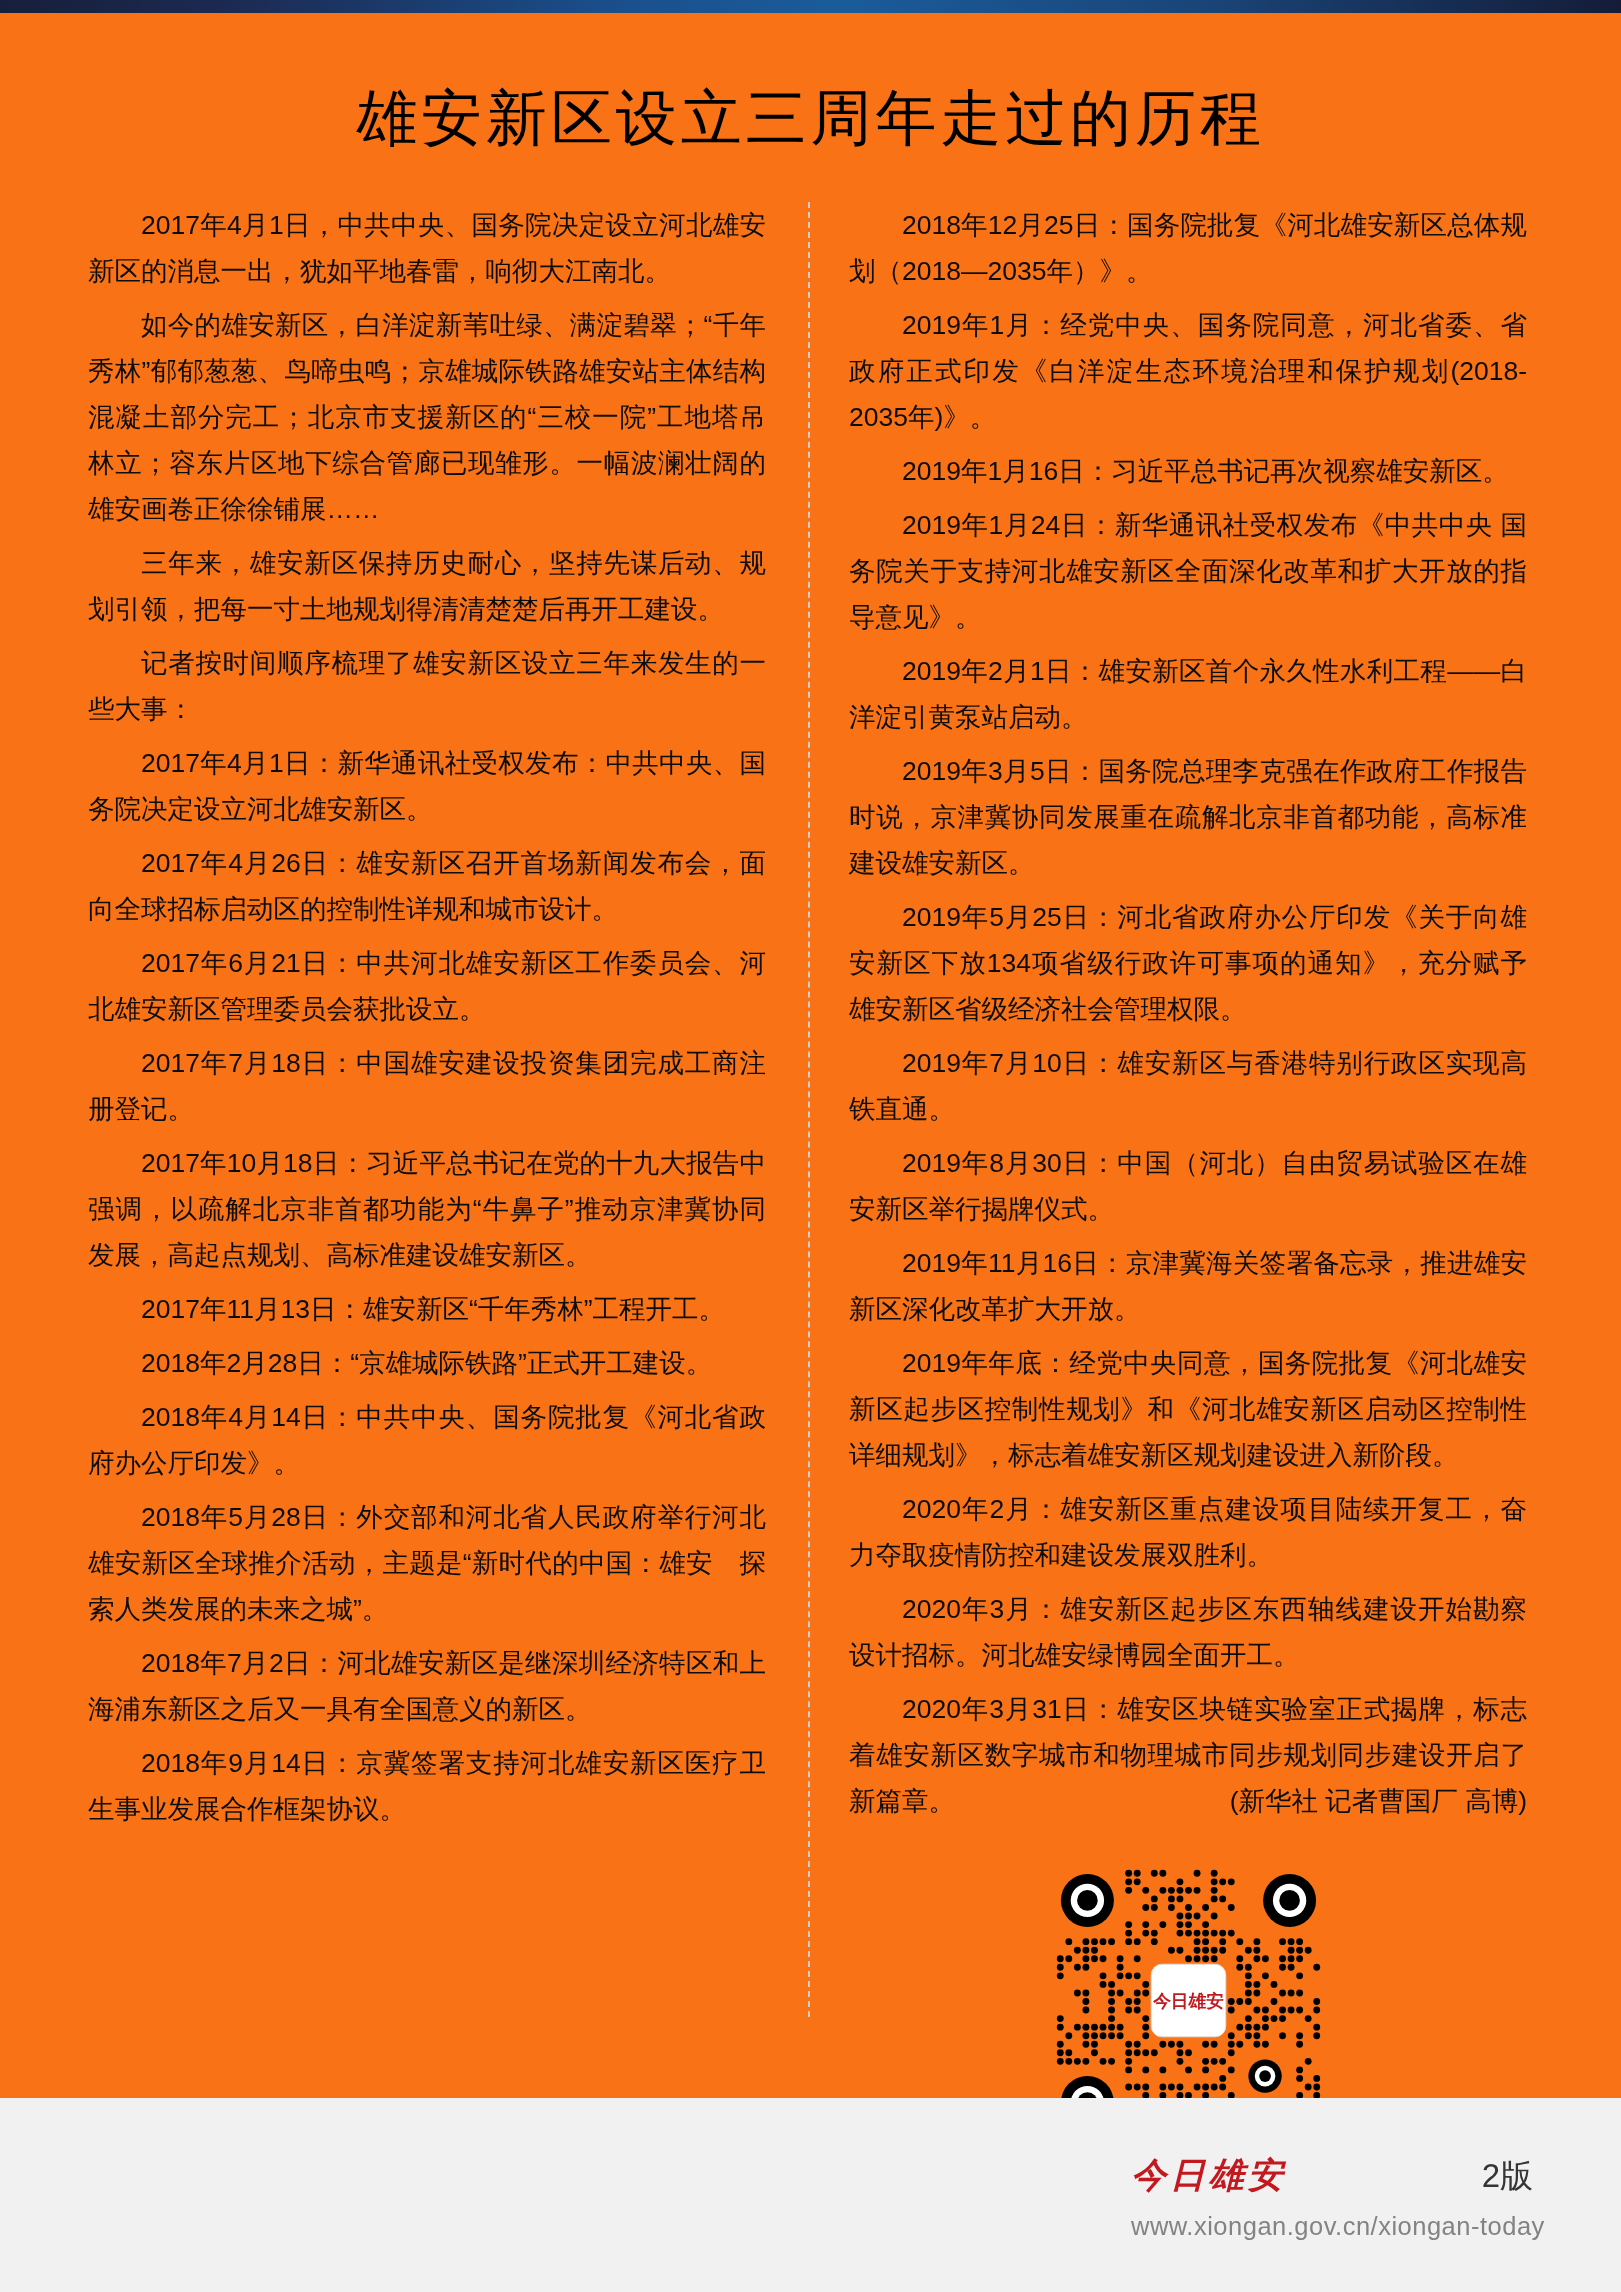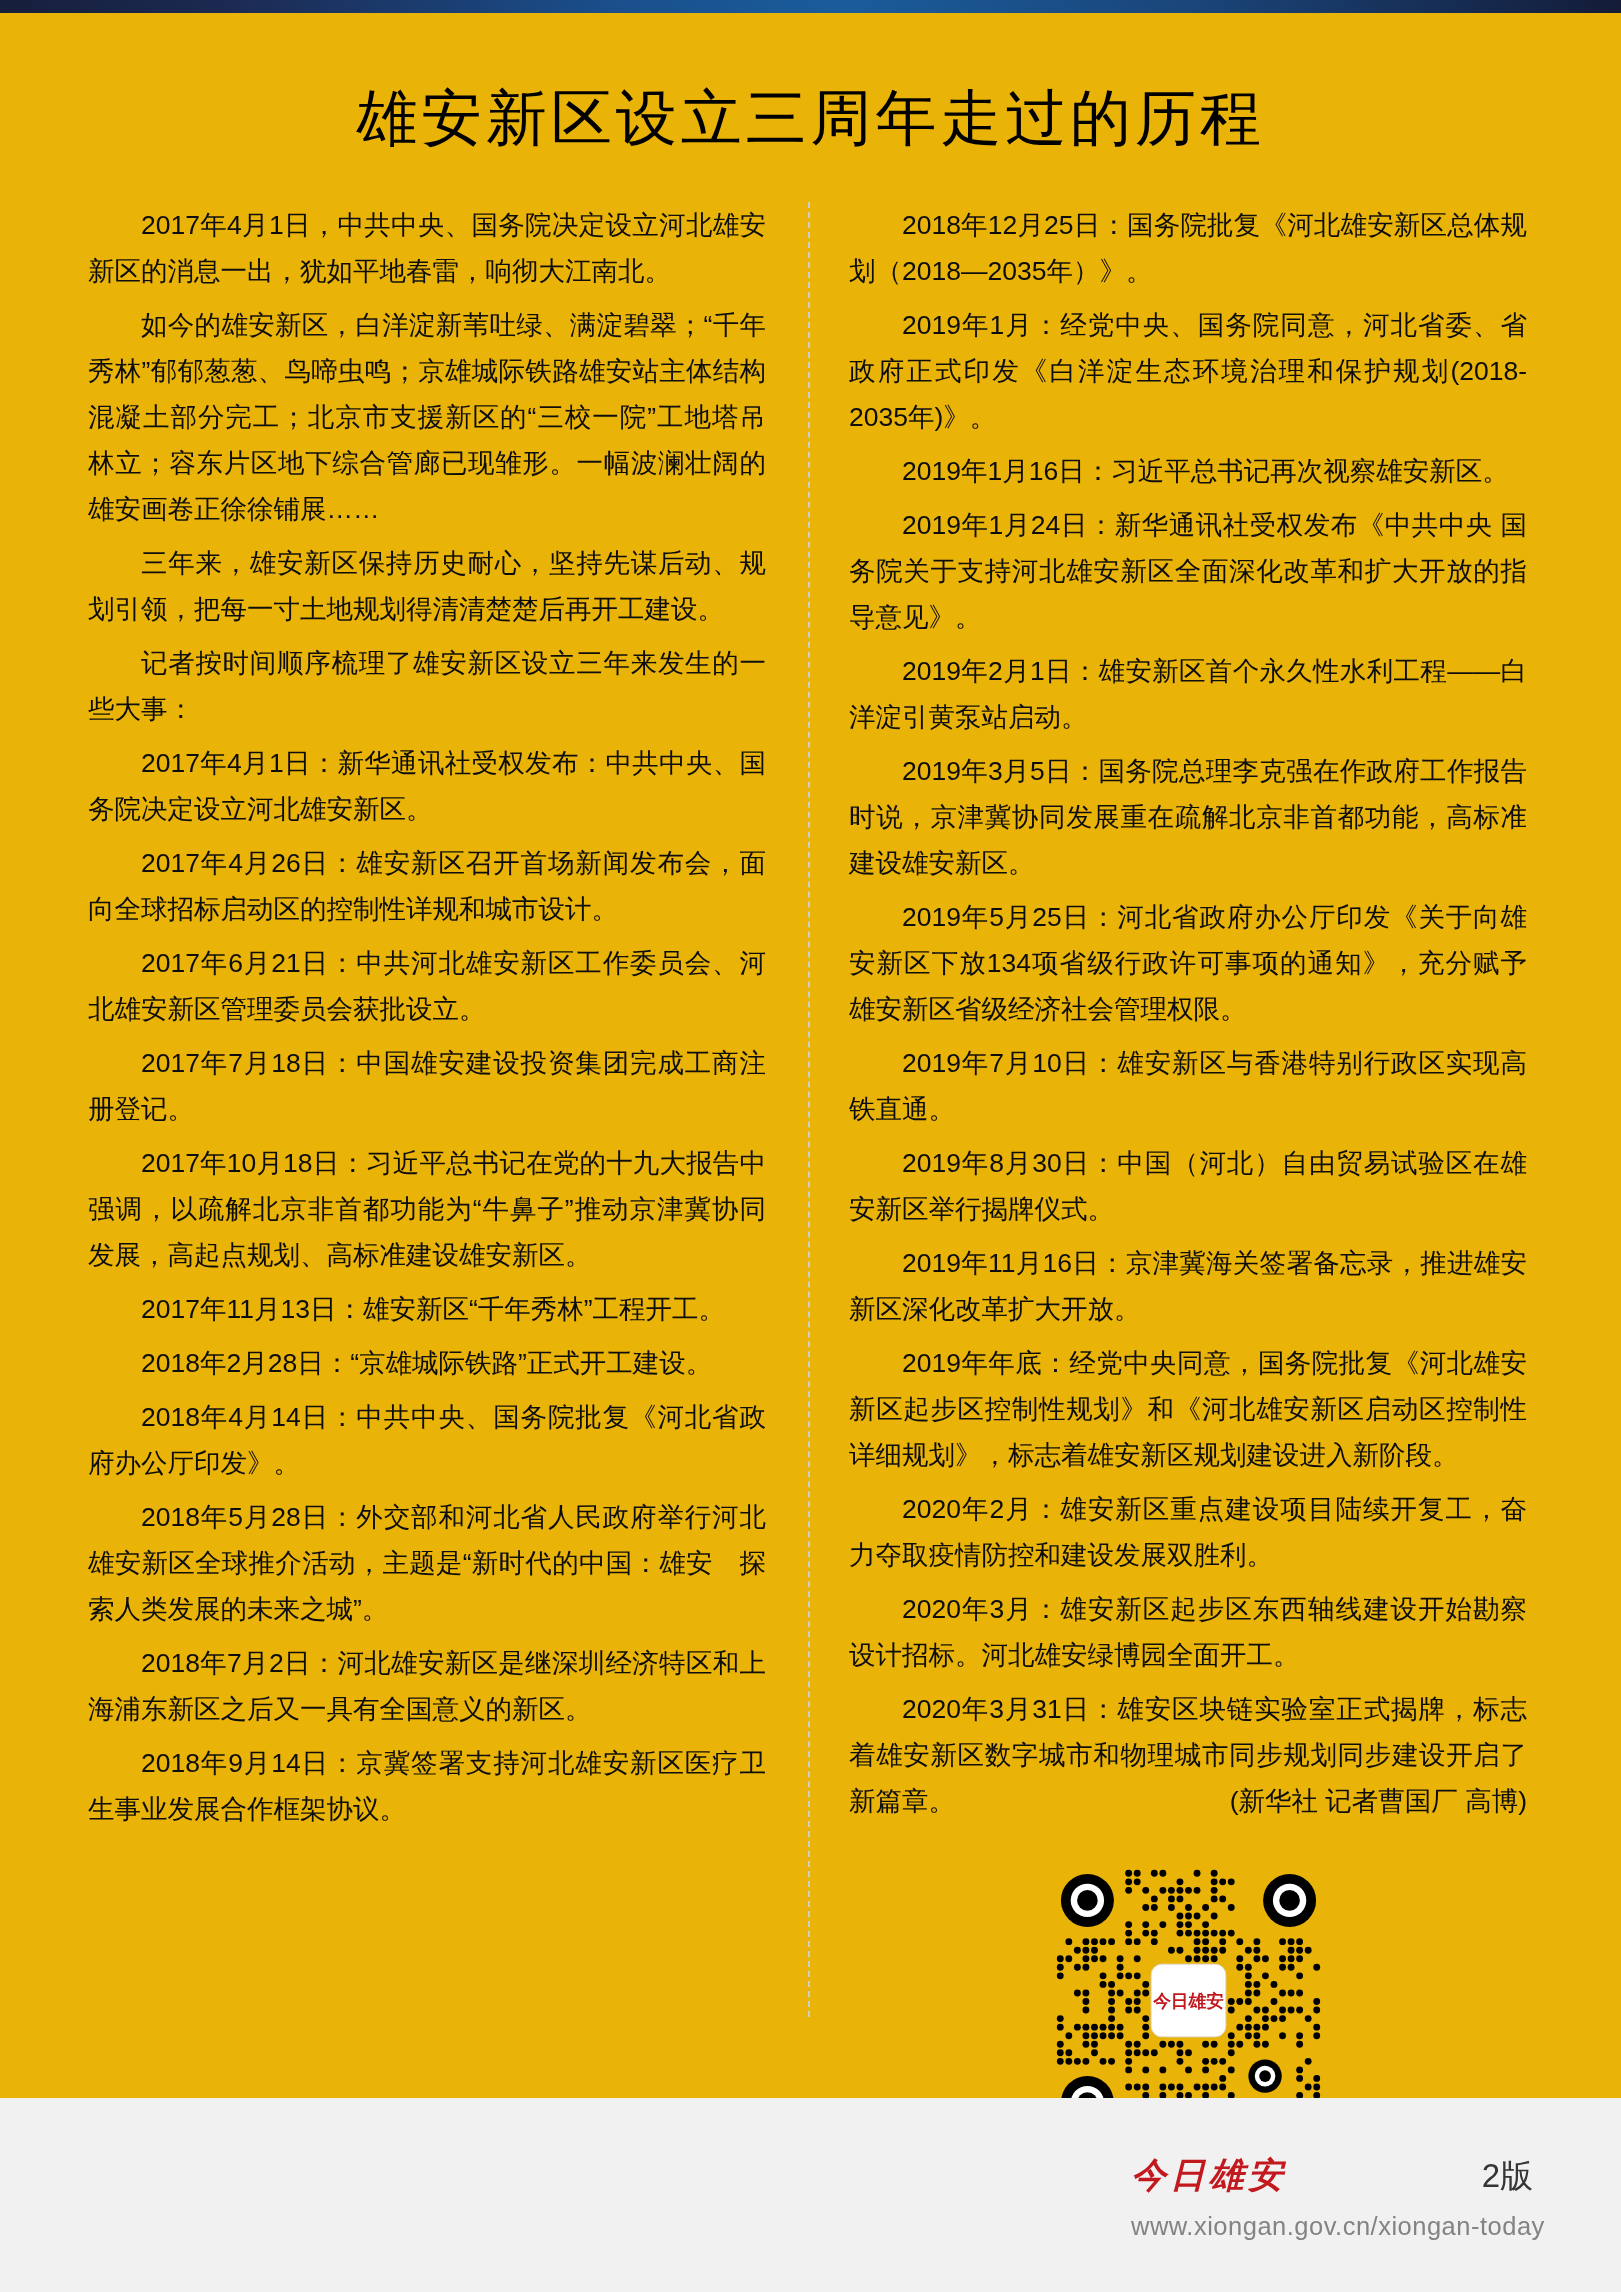--- a/index.html
+++ b/index.html
@@ -1,20 +1,20 @@
 <!DOCTYPE html>
 <html><head>
 <meta charset="utf-8">
 <style>
   html, body { margin: 0; padding: 0; background: #ffffff; }
   .page {
     position: relative;
     width: 1621px;
     height: 2293px;
-    background: #eab308;
+    background: #f97316;
     overflow: hidden;
     font-family: "Liberation Sans", sans-serif;
     color: #111;
   }
   .top-bar {
     position: absolute;
     top: 0; left: 0;
     width: 100%; height: 12.7px;
     background: linear-gradient(90deg,
       #161f3b 0%, #1c2a52 14%, #1a4f8c 38%,

